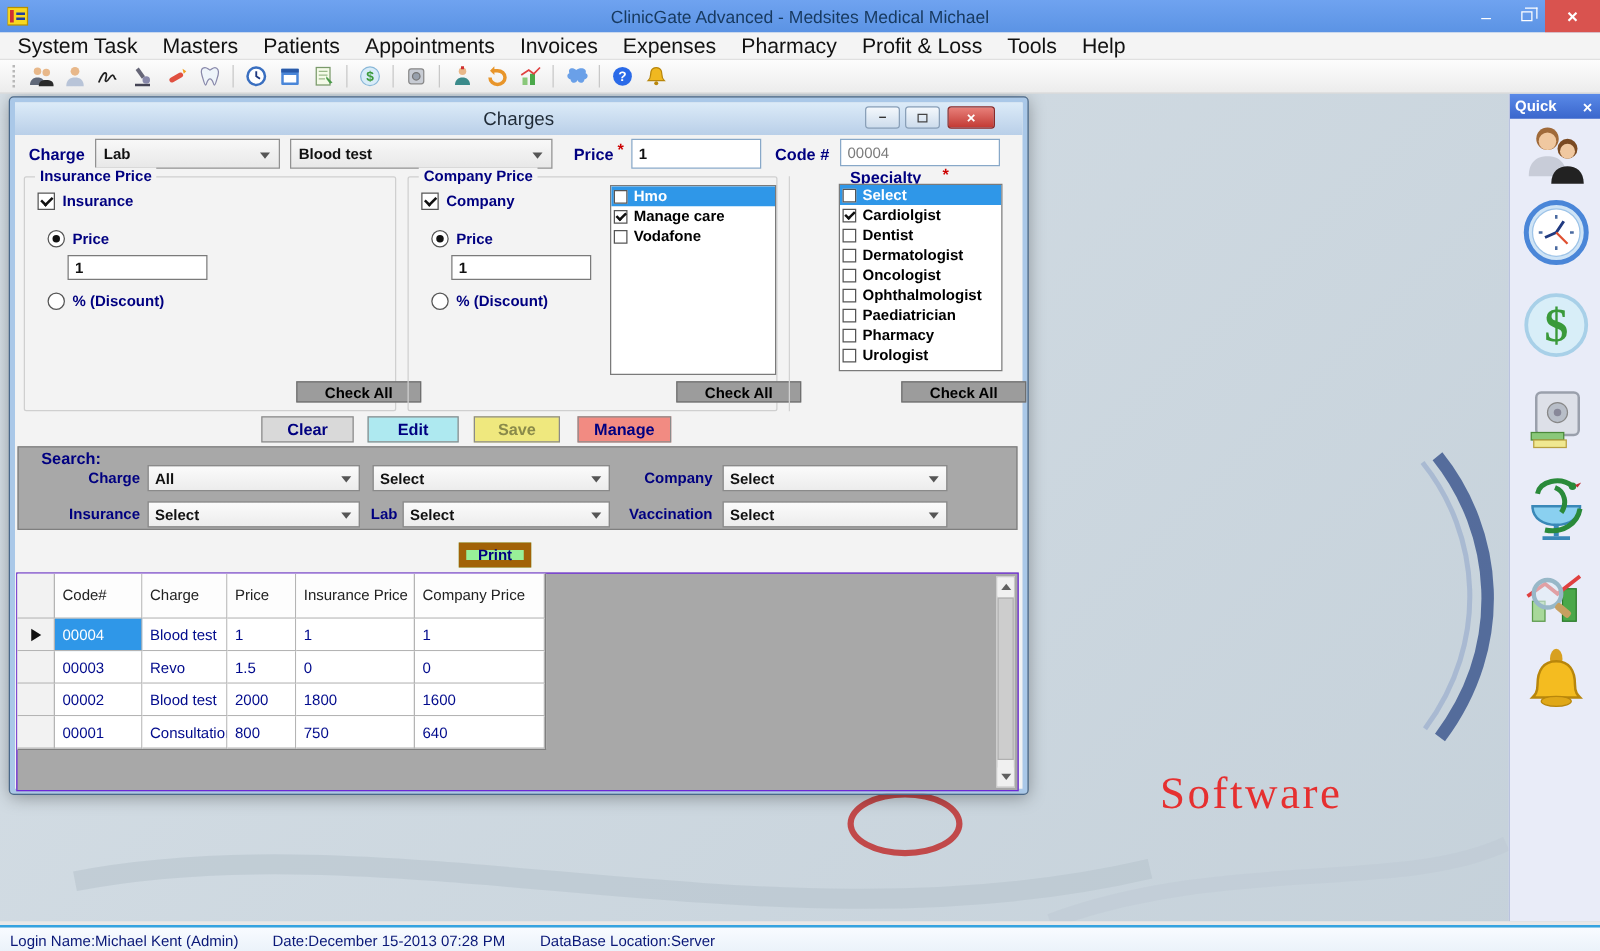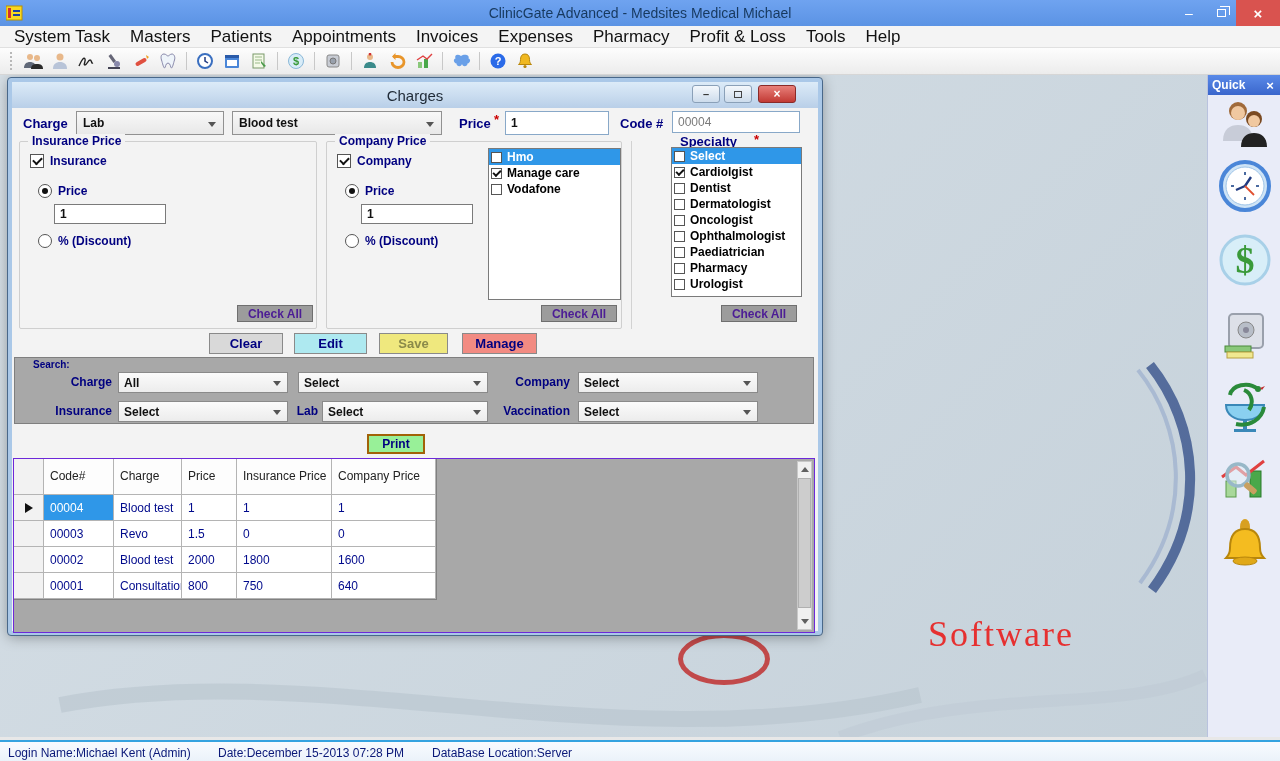--- a/index.html
+++ b/index.html
@@ -61,31 +61,31 @@
   .rd.on::after{content:"";position:absolute;left:3px;top:3px;width:6px;height:6px;border-radius:50%;background:#111;}
   .optlab{font-size:12px;font-weight:bold;color:#000080;white-space:nowrap;}
 
   .lb{position:absolute;background:#fff;border:1px solid #7a7a7a;overflow:hidden;}
   .lbrow{height:16px;display:flex;align-items:center;gap:5px;padding-left:2px;}
   .lbrow .cb{width:11px;height:11px;}
   .lbrow .cb.on::after{left:1px;top:1px;width:6px;height:3px;}
   .lblab{font-size:12px;font-weight:bold;color:#000;white-space:nowrap;}
   .lbrow.selrow{background:#2f97e8;}
   .lbrow.selrow .lblab{color:#fff;}
-  .chkall{position:absolute;width:76px;height:17px;background:#9c9c9c;border:1px solid #6f6f6f;color:#4c1d95;font-size:12px;font-weight:bold;display:flex;align-items:center;justify-content:center;text-align:center;}
+  .chkall{position:absolute;width:100px;height:17px;background:#9c9c9c;border:1px solid #6f6f6f;color:#000000;font-size:12px;font-weight:bold;display:flex;align-items:center;justify-content:center;text-align:center;}
   .vdiv{position:absolute;width:1px;background:#d2d2d2;}
 
   .abtn{position:absolute;height:21px;border:1px solid #8a8a8a;display:flex;align-items:center;justify-content:center;font-size:13px;font-weight:bold;color:#000080;}
 
   .srchpanel{position:absolute;left:2px;top:249px;width:800px;height:67px;background:#a8a8a8;border:1px solid #7f7f7f;}
   .srchlab{position:absolute;font-size:12px;font-weight:bold;color:#000080;text-align:right;white-space:nowrap;}
   .ssel{position:absolute;height:21px;background:linear-gradient(#fbfbfb,#ececec);border:1px solid #8a8a8a;display:flex;align-items:center;padding-left:5px;font-size:12px;font-weight:bold;color:#111;}
   .ssel::after{content:"";position:absolute;right:6px;top:8px;border:4px solid transparent;border-top:5px solid #555;}
 
-  .printbtn{position:absolute;left:355px;top:326px;width:58px;height:20px;background:#98f098;border:2px solid #a16207;color:#000080;font-size:12px;font-weight:bold;display:flex;align-items:center;justify-content:center;}
+  .printbtn{position:absolute;left:355px;top:326px;width:58px;height:20px;background:#98f098;border:6px solid #a16207;color:#000080;font-size:12px;font-weight:bold;display:flex;align-items:center;justify-content:center;}
 
   .gridpanel{position:absolute;left:1px;top:350px;width:802px;height:175px;background:#a8a8a8;border:1px solid #6d28d9;}
   .tbl{position:absolute;left:0;top:0;width:423px;background:#fff;border-right:1px solid #808080;border-bottom:1px solid #808080;}
   .trow{display:flex;}
   .tc{border-right:1px solid #b4b4b4;border-bottom:1px solid #b4b4b4;display:flex;align-items:center;padding-left:6px;font-size:12px;color:#000a8c;background:#fff;overflow:hidden;}
   .th{color:#222;background:#fdfdfd;line-height:1.1;}
   .hrow .tc{height:36px;}
   .drow .tc{height:26px;}
   .c0{width:30px;background:#f2f2f2;justify-content:center;padding-left:0;}
   .c1{width:70px;} .c2{width:68px;} .c3{width:55px;} .c4{width:95px;} .c5{width:104px;}
@@ -449,21 +449,21 @@
           </div>
         </div>
         <div class="chkall" style="left:709px;top:197px">Check All</div>
 
         <div class="abtn" style="left:197px;top:225px;width:74px;background:#d9d9d9">Clear</div>
         <div class="abtn" style="left:282px;top:225px;width:73px;background:#aee9f0">Edit</div>
         <div class="abtn" style="left:367px;top:225px;width:69px;background:#efe87e;color:#8a8a4a">Save</div>
         <div class="abtn" style="left:450px;top:225px;width:75px;background:#f28b82">Manage</div>
 
         <div class="srchpanel">
-          <span class="nlab" style="left:18px;top:1px;font-size:10px">Search:</span>
+          <span class="nlab" style="left:18px;top:1px;font-size:13px">Search:</span>
           <span class="srchlab" style="left:40px;top:17px;width:57px">Charge</span>
           <div class="ssel" style="left:103px;top:14px;width:170px">
             <span>All</span>
           </div>
           <div class="ssel" style="left:283px;top:14px;width:190px">
             <span>Select</span>
           </div>
           <span class="srchlab" style="left:490px;top:17px;width:65px">Company</span>
           <div class="ssel" style="left:563px;top:14px;width:180px">
             <span>Select</span>

